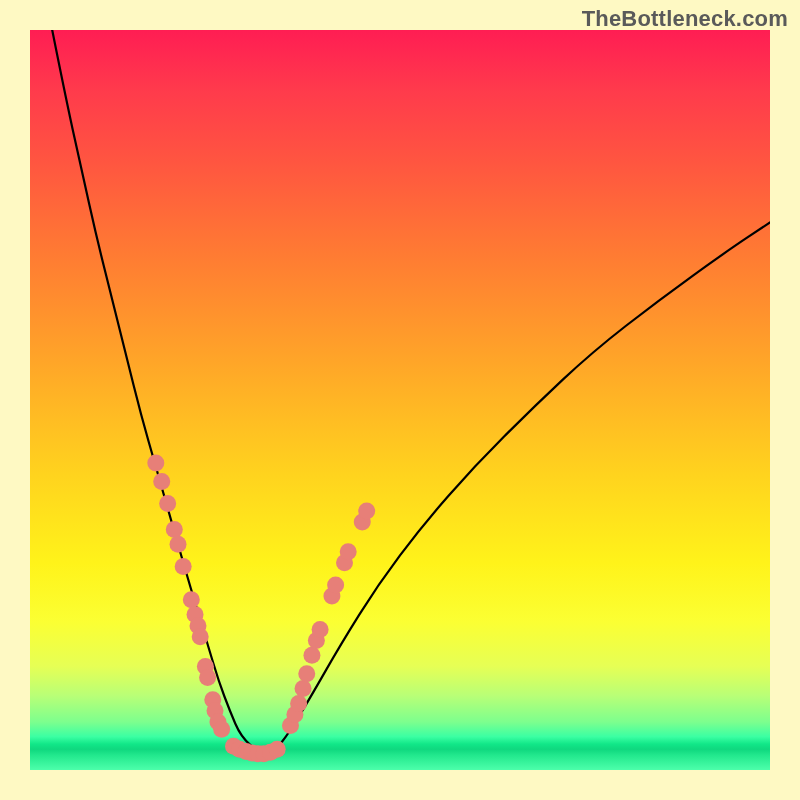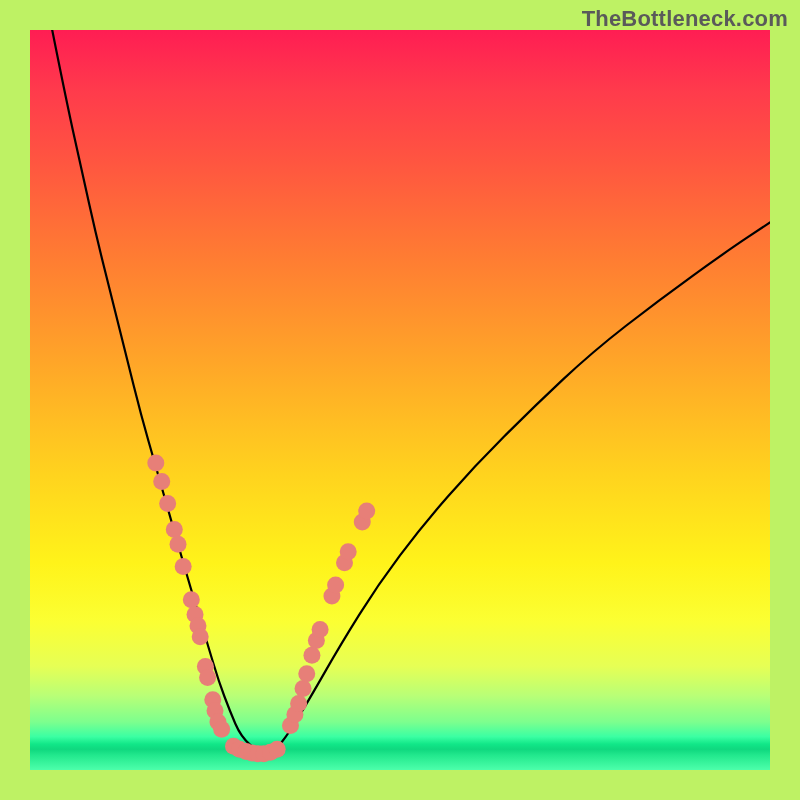--- a/index.html
+++ b/index.html
@@ -10,21 +10,21 @@
     overflow: hidden;
     background: #000;
     font-family: Arial, Helvetica, sans-serif;
   }
   .frame {
     position: absolute;
     top: 0;
     left: 0;
     width: 800px;
     height: 800px;
-    background: #bef264;
+    background: #fef9c3;
   }
   .plot-area {
     position: absolute;
     
     top: 30px;
     left: 30px;
     width: 740px;
     height: 740px;
     overflow: hidden;
   }

